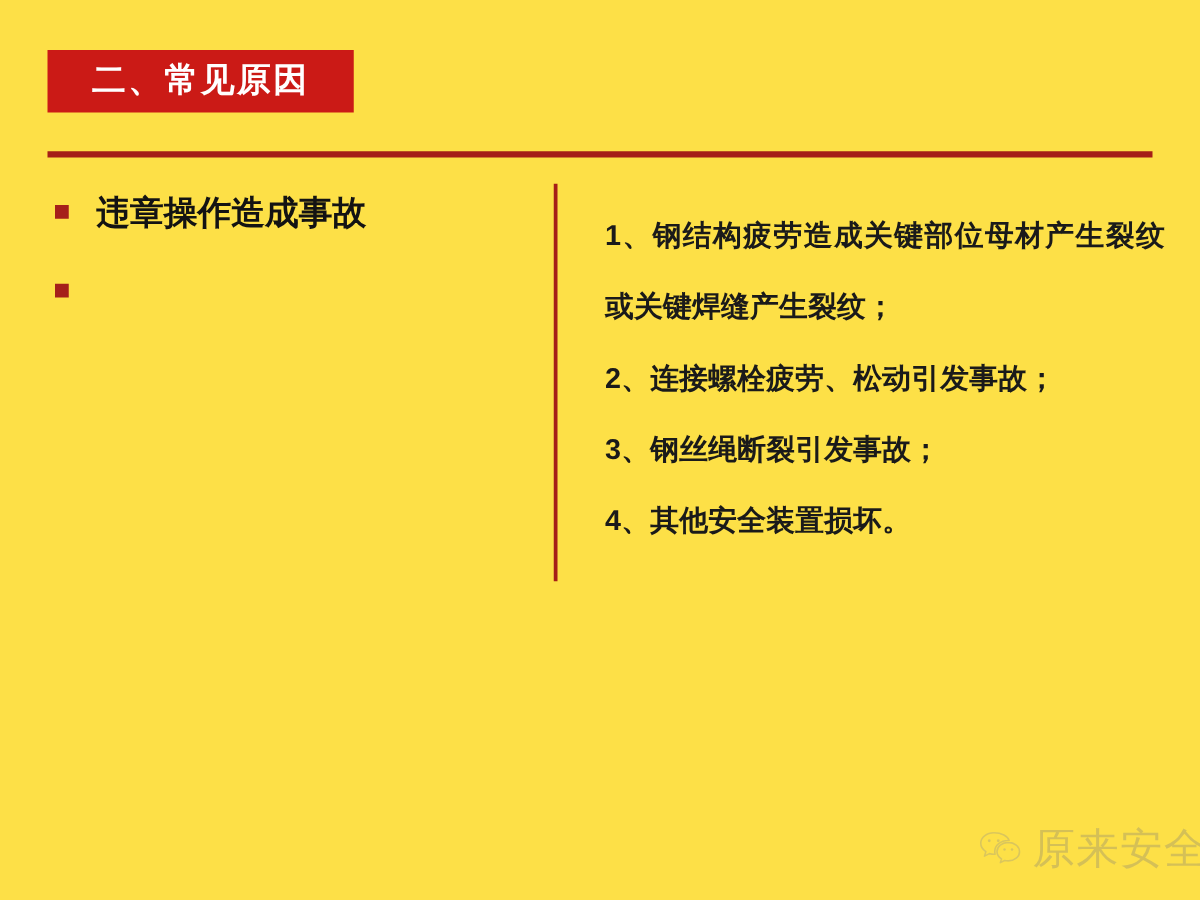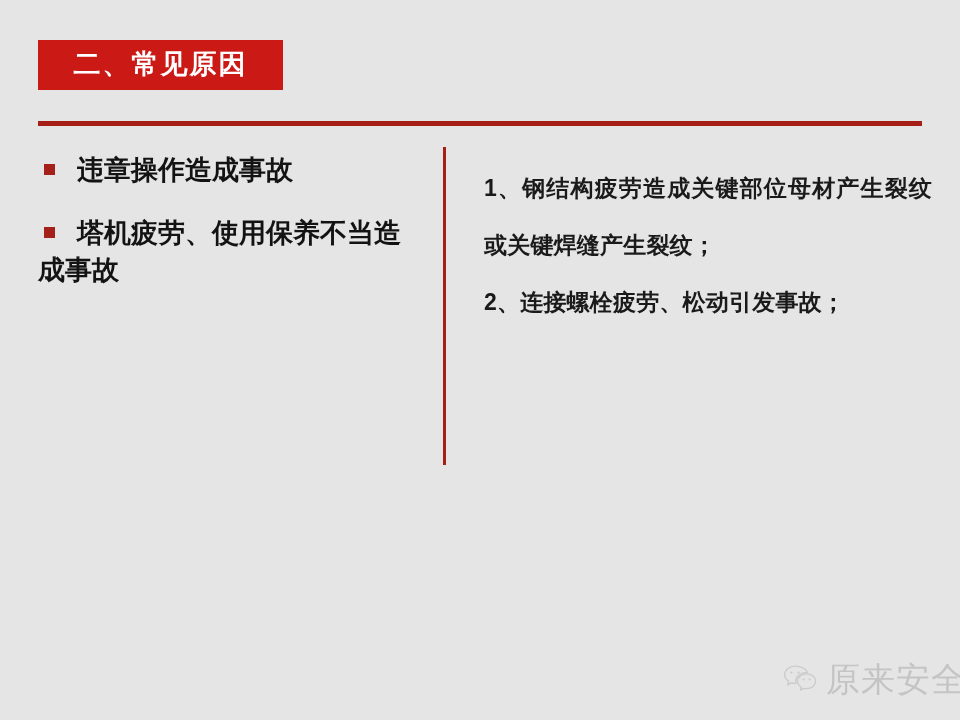--- a/index.html
+++ b/index.html
@@ -14,21 +14,21 @@
     font-family: "Liberation Sans", "DejaVu Sans", sans-serif;
     overflow: hidden;
     position: relative;
     -webkit-font-smoothing: antialiased;
   }
 
   .slide {
     position: relative;
     width: 960px;
     height: 720px;
-    background: #e5e5e5;
+    background: #fde047;
   }
 
   
   .title-badge {
     position: absolute;
     left: 38px;
     top: 40px;
     width: 245px;
     height: 50px;
     background: #CB1A16;
@@ -151,32 +151,34 @@
 
   <div class="column-divider"></div>
 
   <div class="left-col">
 
     <div class="bullet-item">
       <span class="bullet-marker"></span><span class="bullet-text">违章操作造成事故</span>
     </div>
 
     <div class="bullet-item">
-      <span class="bullet-marker"></span><span class="bullet-text">塔机疲劳、使用保养不当造成事故</span>
+      <span class="bullet-marker"></span>
     </div>
 
   </div>
 
   <div class="right-col">
 
     <div class="numbered-item">1、钢结构疲劳造成关键部位母材产生裂纹或关键焊缝产生裂纹；</div>
 
     <div class="numbered-item">2、连接螺栓疲劳、松动引发事故；</div>
 
+    <div class="numbered-item">3、钢丝绳断裂引发事故；</div>
 
+    <div class="numbered-item">4、其他安全装置损坏。</div>
 
   </div>
 
   <div class="watermark">
     <svg class="wm-icon" viewBox="0 0 34 30">
       <path d="M12.2 2.2 C6.2 2.2 1.6 6.0 1.6 10.6 C1.6 13.3 3.2 15.7 5.7 17.3
                L4.6 20.9 L8.5 18.9 C9.7 19.2 10.9 19.4 12.2 19.4
                C12.5 19.4 12.8 19.4 13.1 19.3 C12.9 18.6 12.8 17.9 12.8 17.2
                C12.8 12.3 17.6 8.4 23.4 8.4 C23.7 8.4 24.0 8.4 24.3 8.4
                C23.3 4.9 18.2 2.2 12.2 2.2 Z" fill="none" stroke="#8d8d8d" stroke-width="1.3" stroke-linejoin="round"></path>

